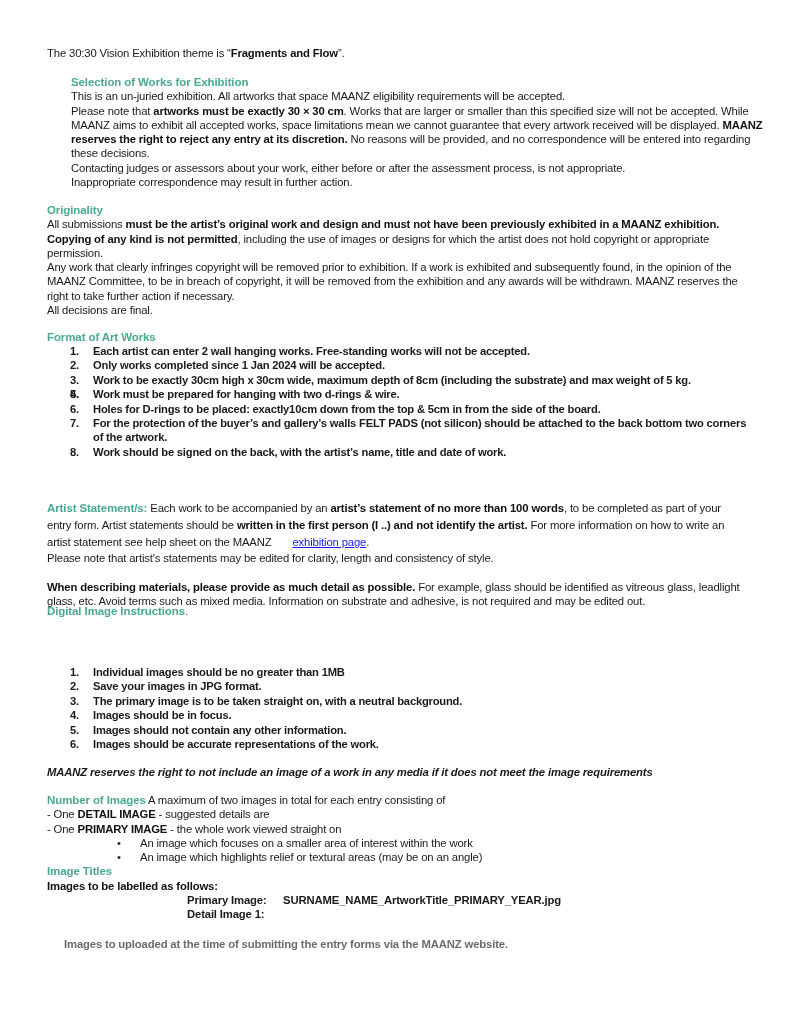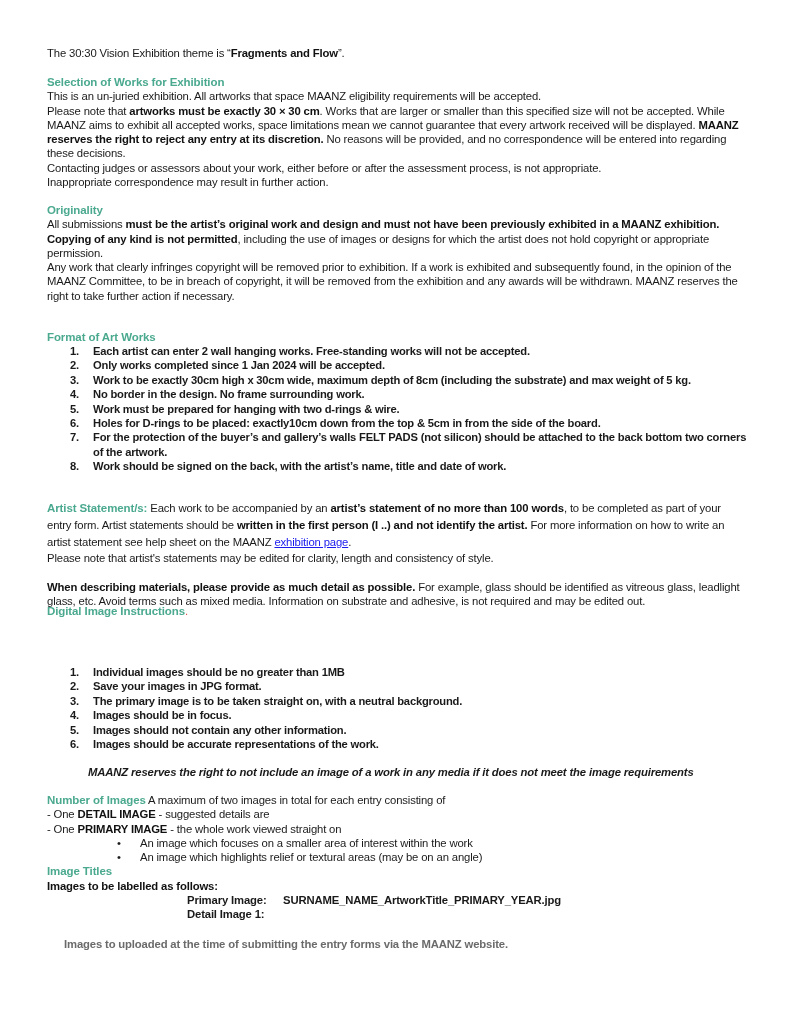--- a/index.html
+++ b/index.html
@@ -7,65 +7,66 @@
     width: 791px; height: 1024px; position: relative; overflow: hidden;
     font-family: "Liberation Sans", sans-serif; color: #1a1a1a;
   }
   .page { position: absolute; left: 47px; top: 0; width: 700px; }
   .blk { position: absolute; left: 0; width: 700px; font-size: 11.3px; line-height: 14.3px; letter-spacing: -0.15px; }
   .h { color: #4aa98f; font-weight: bold; font-size: 11.5px; letter-spacing: -0.1px; }
   b, .b { font-weight: bold; color: #111; }
   .ol { position: absolute; left: 0; width: 700px; margin: 0; padding: 0; list-style: none; font-weight: bold; font-size: 11.2px; line-height: 14.4px; letter-spacing: -0.2px; }
   .ol li { position: relative; padding-left: 46px; }
   .ol li .num { position: absolute; left: 23px; top: 0; }
-  a.link { color: #1a1aee; text-decoration: underline; }
-  .ital { font-weight: bold; font-style: italic; margin-left: 41px; }
+  a.link { color: #1a1aee; text-decoration: underline; margin-left: 18px; }
+  .ital { font-weight: bold; font-style: italic; }
   .bul { position: relative; padding-left: 93px; }
   .bul .dot { position: absolute; left: 70px; }
   .fn-row { position: relative; height: 14px; }
   .fn-label { position: absolute; left: 140px; font-weight: bold; }
   .fn-val { position: absolute; left: 236px; font-weight: bold; }
   .grey { color: #6b6b6b; font-weight: bold; }
   .dot-red { color: #d9534f; font-weight: normal; }
 </style>
 </head>
 <body>
 
 <div class="page">
 
   <div class="blk" style="top:46px;">
     <span>The 30:30 Vision Exhibition theme is “</span><b>Fragments and Flow</b><span>”.</span>
   </div>
 
-  <div class="blk" style="top:75px;">
+  <div class="blk" style="top:75px;margin-left:24px;">
     <div class="h">Selection of Works for Exhibition</div>
     <div>This is an un-juried exhibition. All artworks that space MAANZ eligibility requirements will be accepted.</div>
     <div>
       <span>Please note that </span><b>artworks must be exactly 30 × 30 cm</b><span>. Works that are larger or smaller than this specified size will not be accepted. While MAANZ aims to exhibit all accepted works, space limitations mean we cannot guarantee that every artwork received will be displayed. </span><b>MAANZ reserves the right to reject any entry at its discretion.</b><span> No reasons will be provided, and no correspondence will be entered into regarding these decisions.</span>
     </div>
     <div>Contacting judges or assessors about your work, either before or after the assessment process, is not appropriate.</div>
     <div>Inappropriate correspondence may result in further action.</div>
   </div>
 
   <div class="blk" style="top:203px;">
     <div class="h">Originality</div>
     <div>
       <span>All submissions </span><b>must be the artist’s original work and design and must not have been previously exhibited in a MAANZ exhibition. Copying of any kind is not permitted</b><span>, including the use of images or designs for which the artist does not hold copyright or appropriate permission.</span>
     </div>
     <div>Any work that clearly infringes copyright will be removed prior to exhibition. If a work is exhibited and subsequently found, in the opinion of the MAANZ Committee, to be in breach of copyright, it will be removed from the exhibition and any awards will be withdrawn. MAANZ reserves the right to take further action if necessary.</div>
+    <div>All decisions are final.</div>
   </div>
 
   <div class="blk" style="top:330px;">
     <div class="h">Format of Art Works</div>
   </div>
   <ol class="ol" style="top:344px;">
     <li><span class="num">1.</span><span>Each artist can enter 2 wall hanging works. Free-standing works will not be accepted.</span></li>
     <li><span class="num">2.</span><span>Only works completed since 1 Jan 2024 will be accepted.</span></li>
     <li><span class="num">3.</span><span>Work to be exactly 30cm high x 30cm wide, maximum depth of 8cm (including the substrate) and max weight of 5 kg.</span></li>
-    <li><span class="num">4.</span><span>No border in the design. No frame surrounding work.</span></li>
+    <li><span class="num">4.</span></li>
     <li><span class="num">5.</span><span>Work must be prepared for hanging with two d-rings &amp; wire.</span></li>
     <li><span class="num">6.</span><span>Holes for D-rings to be placed: exactly10cm down from the top &amp; 5cm in from the side of the board.</span></li>
     <li><span class="num">7.</span><span>For the protection of the buyer’s and gallery’s walls FELT PADS (not silicon) should be attached to the back bottom two corners of the artwork.</span></li>
     <li><span class="num">8.</span><span>Work should be signed on the back, with the artist’s name, title and date of work.</span></li>
   </ol>
 
   <div class="blk" style="top:500px; line-height:17px;">
     <div>
       <span class="h">Artist Statement/s:</span><span> Each work to be accompanied by an </span><b>artist’s statement of no more than 100 words</b><span>, to be completed as part of your entry form. Artist statements should be </span><b>written in the first person (I ..) and not identify the artist.</b><span> For more information on how to write an artist statement see help sheet on the MAANZ </span><a class="link" href="#">exhibition page</a><span>.</span>
     </div>

